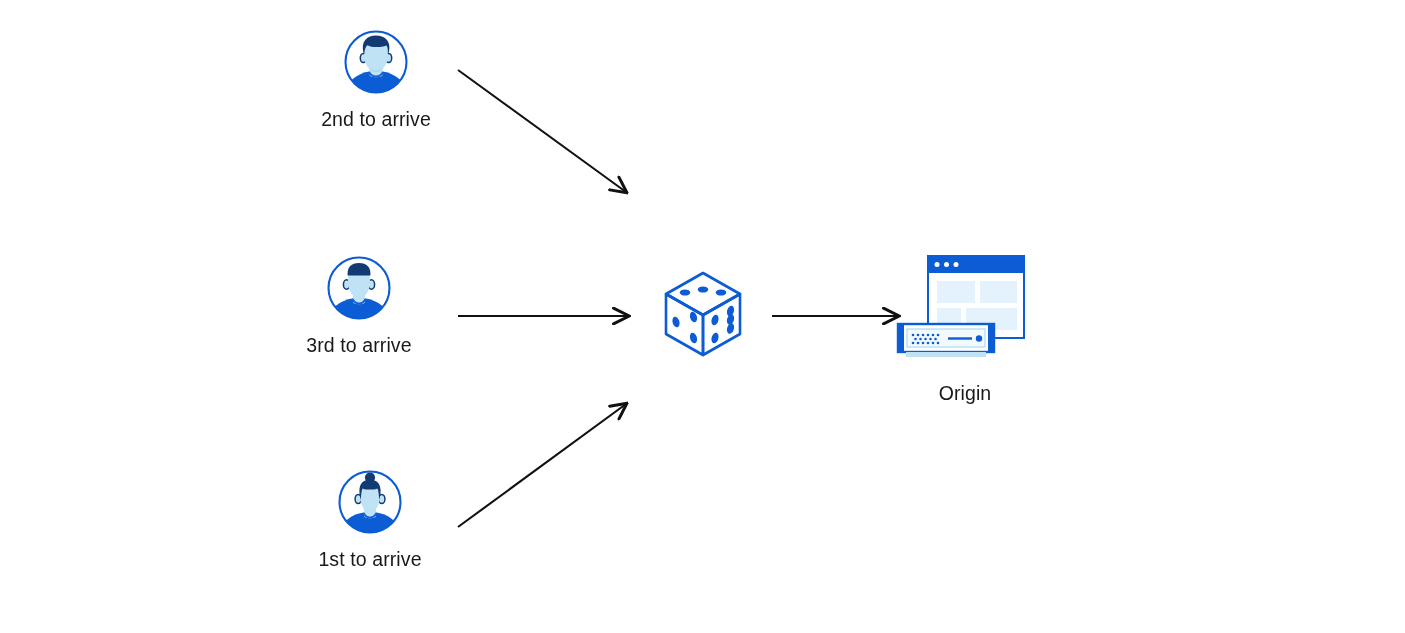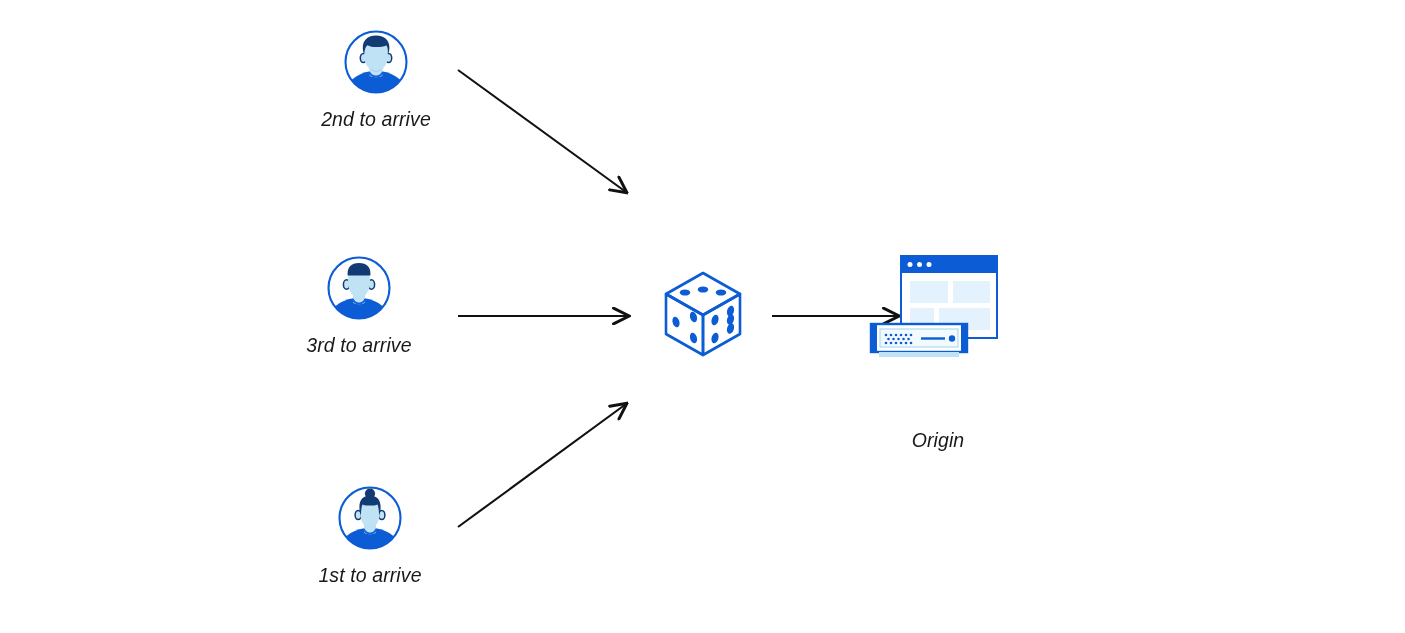--- a/index.html
+++ b/index.html
@@ -21,39 +21,38 @@
     left: 0;
     top: 0;
     width: 1405px;
     height: 633px;
   }
   .node {
     position: absolute;
     display: flex;
     flex-direction: column;
     align-items: center;
-    font-style: italic;
   }
   .node-label {
     margin-top: 11px;
     font-size: 19.5px;
     line-height: 24px;
     letter-spacing: 0.1px;
     color: #191919;
     white-space: nowrap;
   }
   .icon-box {
     display: block;
     line-height: 0;
   }
   
   #node-client-2nd { left: 296px; top: 28px;  width: 160px; }
   #node-client-3rd { left: 279px; top: 254px; width: 160px; }
-  #node-client-1st { left: 290px; top: 484px; width: 160px; }
-  #node-origin     { left: 858px; top: 252px; width: 160px; gap: 47px; }
+  #node-client-1st { left: 290px; top: 468px; width: 160px; }
+  #node-origin     { left: 885px; top: 252px; width: 160px; }
 
   #arrows {
     position: absolute;
     left: 0; top: 0;
     width: 1405px;
     height: 633px;
     pointer-events: none;
   }
   #node-dice { position: absolute; left: 660px; top: 268px; }
 </style>

